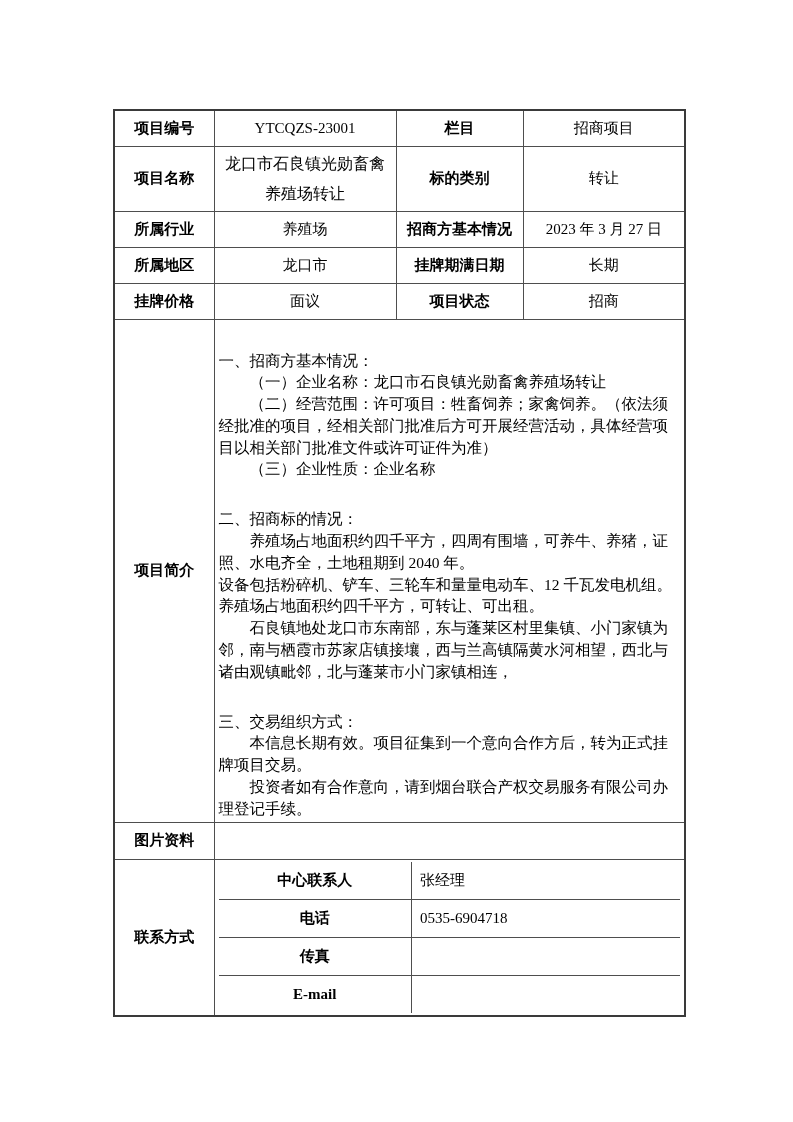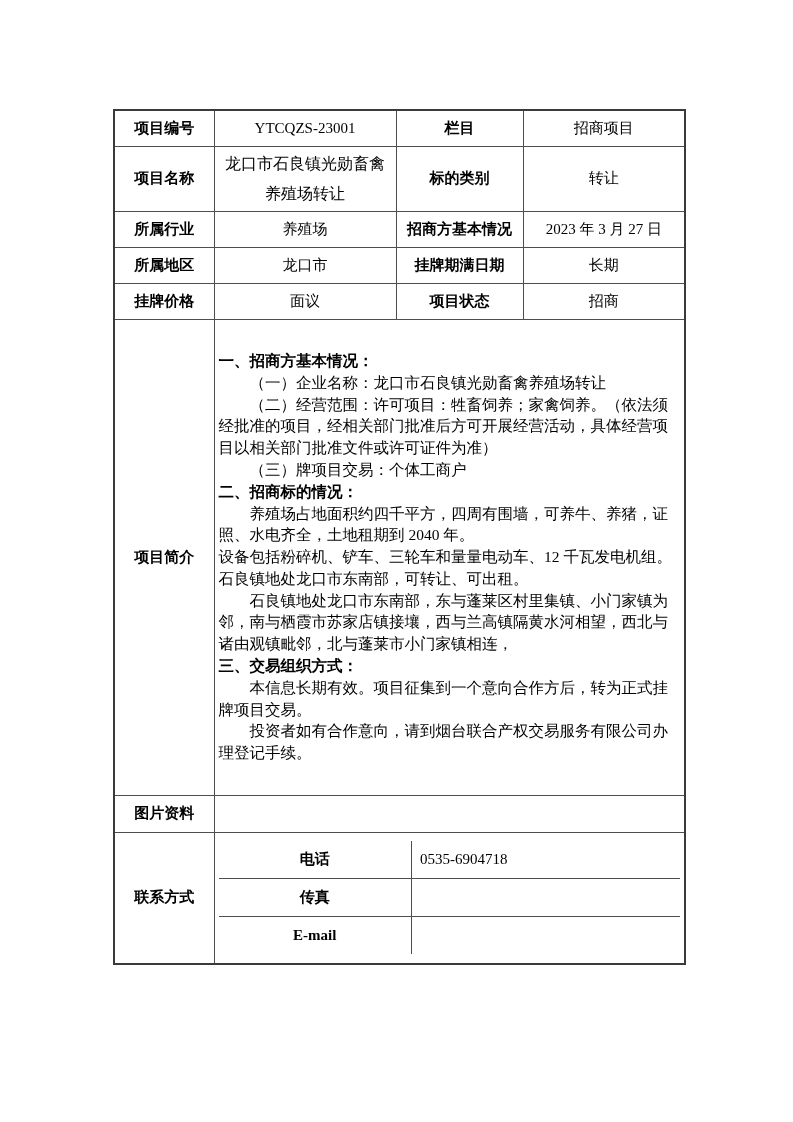--- a/index.html
+++ b/index.html
@@ -58,21 +58,21 @@
   tr.r-intro{height:476px;}
   td.desc{
     vertical-align:middle;
     padding:10px 5px 4px 5px;
   }
   .iline{
     font-size:15.5px;
     line-height:21.8px;
     white-space:pre;
   }
-  .iline.b{font-weight:bold;}
+  .iline.b{font-weight:normal;margin-top:28px;}
   tr.r-contact{height:132px;}
   td.contact-host{padding:0;}
   table.inner{
     border-collapse:collapse;
     table-layout:fixed;
     width:100%;
   }
   table.inner td{
     border:1.5px solid var(--border-inner);
     height:33px;
@@ -146,26 +146,26 @@
 
     <tr class="r-intro">
       <td class="lbl">项目简介</td>
       <td class="desc" colspan="3">
         <div class="intro-lines">
               <div class="iline b">一、招商方基本情况：</div>
               <div class="iline">　　（一）企业名称：龙口市石良镇光勋畜禽养殖场转让</div>
               <div class="iline">　　（二）经营范围：许可项目：牲畜饲养；家禽饲养。（依法须</div>
               <div class="iline">经批准的项目，经相关部门批准后方可开展经营活动，具体经营项</div>
               <div class="iline">目以相关部门批准文件或许可证件为准）</div>
-              <div class="iline">　　（三）牌项目交易：个体工商户</div>
+              <div class="iline">　　（三）企业性质：企业名称</div>
               <div class="iline b">二、招商标的情况：</div>
               <div class="iline">　　养殖场占地面积约四千平方，四周有围墙，可养牛、养猪，证</div>
               <div class="iline">照、水电齐全，土地租期到 2040 年。</div>
               <div class="iline">设备包括粉碎机、铲车、三轮车和量量电动车、12 千瓦发电机组。</div>
-              <div class="iline">石良镇地处龙口市东南部，可转让、可出租。</div>
+              <div class="iline">养殖场占地面积约四千平方，可转让、可出租。</div>
               <div class="iline">　　石良镇地处龙口市东南部，东与蓬莱区村里集镇、小门家镇为</div>
               <div class="iline">邻，南与栖霞市苏家店镇接壤，西与兰高镇隔黄水河相望，西北与</div>
               <div class="iline">诸由观镇毗邻，北与蓬莱市小门家镇相连，</div>
               <div class="iline b">三、交易组织方式：</div>
               <div class="iline">　　本信息长期有效。项目征集到一个意向合作方后，转为正式挂</div>
               <div class="iline">牌项目交易。</div>
               <div class="iline">　　投资者如有合作意向，请到烟台联合产权交易服务有限公司办</div>
               <div class="iline">理登记手续。</div>
             </div>
       </td>
@@ -178,20 +178,24 @@
 
     <tr class="r-contact">
       <td class="lbl">联系方式</td>
       <td class="contact-host" colspan="3">
         <table class="inner">
           <colgroup>
                 <col class="ic1">
                 <col>
               </colgroup>
           <tbody>
+                <tr>
+            <td class="ilbl">中心联系人</td>
+            <td class="ival">张经理</td>
+          </tr>
           <tr>
             <td class="ilbl">电话</td>
             <td class="ival">0535-6904718</td>
           </tr>
           <tr>
             <td class="ilbl">传真</td>
             <td class="ival"></td>
           </tr>
           <tr>
             <td class="ilbl">E-mail</td>

